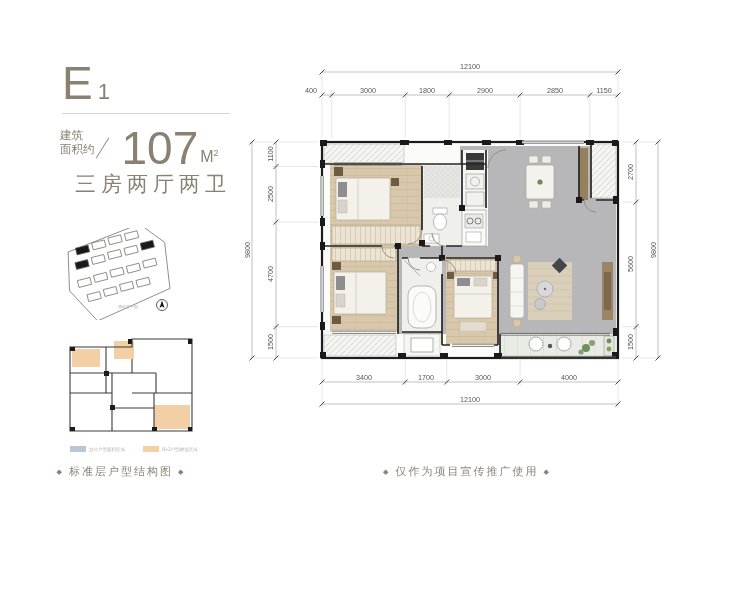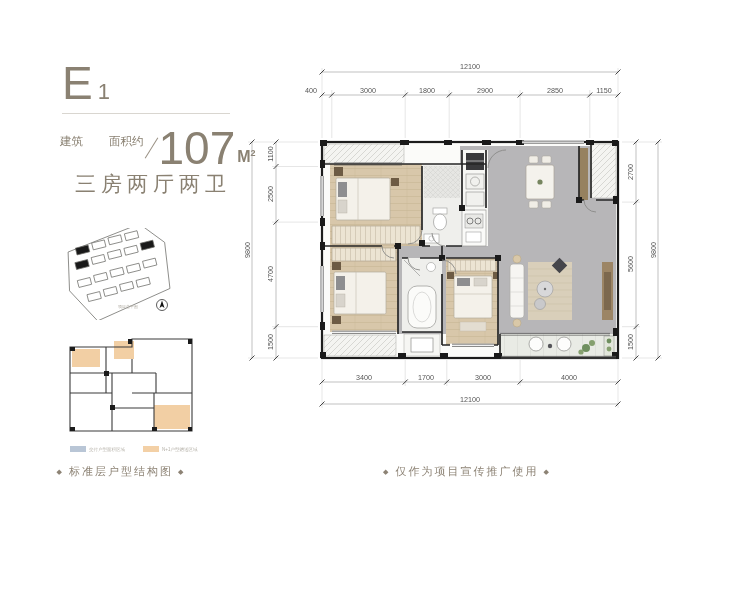--- a/index.html
+++ b/index.html
@@ -7,24 +7,24 @@
          font-family:"Liberation Sans","DejaVu Sans",sans-serif;color:#8a8172;}
   .abs{position:absolute;}
   
   #title-block{left:62px;top:56px;display:flex;align-items:baseline;}
   #title-letter{font-size:46px;letter-spacing:2px;}
   #title-number{font-size:22px;margin-left:3px;}
   #title-type{font-size:36px;margin-left:18px;letter-spacing:6px;}
   #divider{left:62px;top:113px;width:168px;height:1px;background:#d9d6d0;}
   
   #area-block{left:60px;top:128px;display:flex;align-items:flex-end;}
-  .area-lbls{display:flex;flex-direction:row;font-size:11.5px;line-height:14px;margin-bottom:20px;gap:26px;}
+  .area-lbls{display:flex;flex-direction:column;font-size:11.5px;line-height:14px;margin-bottom:12px;}
   #area-slash{width:1px;height:24px;background:#9a9184;transform:rotate(32deg);margin:0 7px 8px 7px;}
-  #area-value{font-size:46px;line-height:40px;}
-  .area-unit{font-size:16px;margin:0 0 2px 2px;font-weight:bold;}
+  #area-value{font-size:46px;line-height:40px;margin-left:12px;}
+  .area-unit{font-size:16px;margin:0 0 2px 2px;}
   .area-unit sup{font-size:9px;}
   #rooms-line{left:75px;top:170px;font-size:21px;letter-spacing:5px;}
   
   .caption{font-size:11px;letter-spacing:2px;color:#8d8375;text-align:center;width:190px;}
   .caption .dia{font-size:7px;vertical-align:1px;margin:0 5px;}
   #caption-left{left:26px;top:464px;}
   #caption-right{left:372px;top:464px;}
   
   #legend{left:70px;top:446px;display:flex;align-items:center;font-size:4.5px;color:#b3afa6;}
   .sw{width:16px;height:6px;margin-right:3px;}

